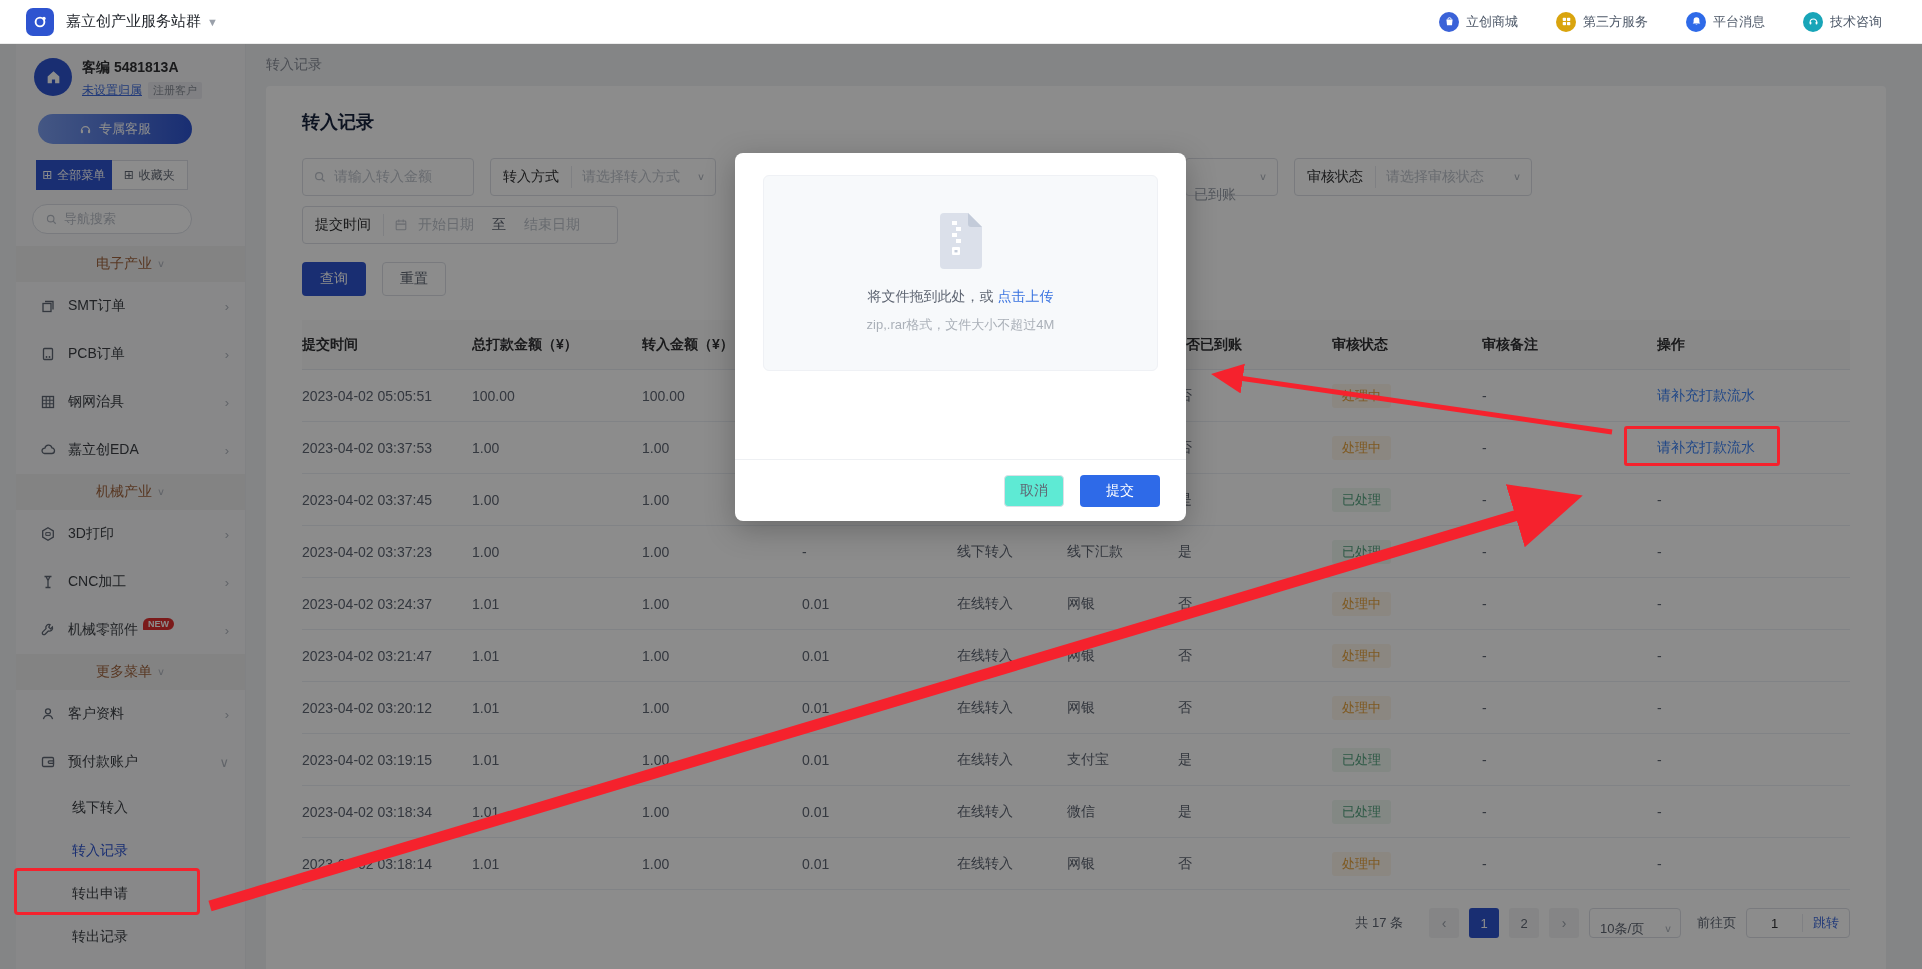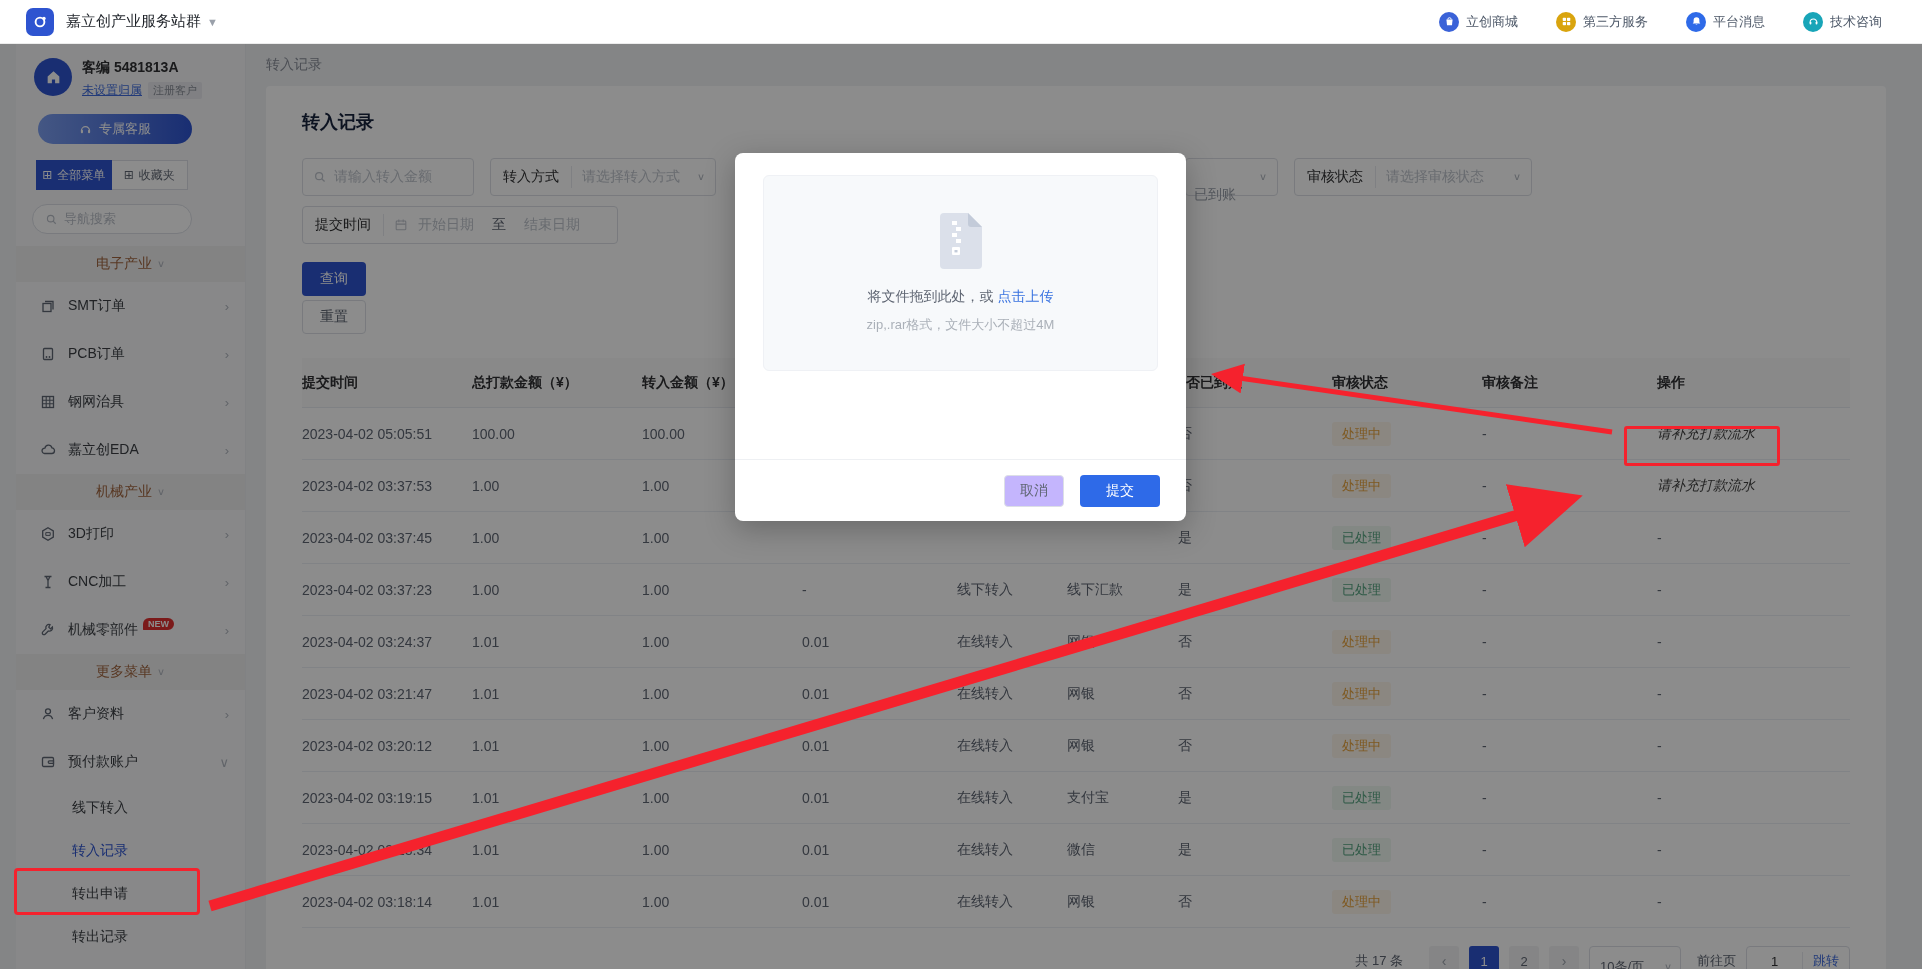--- a/index.html
+++ b/index.html
@@ -57,36 +57,36 @@
   .page-title { font-size:18px; font-weight:bold; color:#17233d; }
   .f-row { display:flex; margin-top:24px; height:38px; position:relative; }
   .f-input { width:172px; height:38px; border:1px solid #dcdfe6; border-radius:4px; display:flex;
     align-items:center; padding-left:10px; gap:7px; color:#bfc4cc; background:#fff; }
   .f-group { height:38px; border:1px solid #dcdfe6; border-radius:4px; display:flex; align-items:center;
     background:#fff; }
   .f-label { padding:0 12px; color:#303133; white-space:nowrap; }
   .f-div { width:1px; height:22px; background:#e8eaee; }
   .f-ph { padding:0 10px; color:#bfc4cc; white-space:nowrap; }
   .f-caret { margin:0 10px 0 auto; }
-  .btn-row { display:flex; gap:4px; margin-top:18px;flex-direction:column; }
+  .btn-row { display:flex; gap:16px; margin-top:18px; }
   .btn { height:34px; border-radius:4px; display:flex; align-items:center; justify-content:center;
     cursor:pointer; font-size:14px; }
   .btn-primary { width:64px; background:#2e54d0; color:#fff; }
   .btn-plain { width:64px; background:#fff; border:1px solid #dcdfe6; color:#5f6673; }
 
   
   #table { margin-top:24px; }
   .tr { display:flex; border-bottom:1px solid #ebeef5; align-items:center; }
   .tr.head { height:50px; background:#fafafa; font-weight:bold; color:#303133; border-bottom:1px solid #e8ebf0; }
   .tr.body { height:52px; color:#5f6673; }
   .td { padding-right:8px; overflow:hidden; white-space:nowrap; }
   .tag { display:inline-block; font-size:13px; padding:3px 10px; border-radius:3px; }
   .tag.warn { color:#e6a23c; background:#fdf6ec; }
   .tag.ok { color:#55a37f; background:#eef7f1; }
-  .tlink { color:#404040; cursor:pointer;font-style:italic; }
+  .tlink { color:#3b82f6; cursor:pointer; }
 
   
   #pager { display:flex; align-items:center; justify-content:flex-end; gap:10px; margin-top:18px;
     color:#5f6673; font-size:13px; }
   .pg-total { margin-right:16px; }
   .pg-btn { width:30px; height:30px; border-radius:3px; background:#f2f3f5; color:#9aa0aa;
     display:flex; align-items:center; justify-content:center; cursor:pointer; font-size:14px; }
   .pg-num { width:30px; height:30px; border-radius:3px; background:#f2f3f5; color:#5f6673;
     display:flex; align-items:center; justify-content:center; cursor:pointer; }
   .pg-num.cur { background:#2e54d0; color:#fff; }
@@ -106,21 +106,21 @@
   .m-head { height:60px; display:flex; align-items:center; padding:0 28px; border-bottom:1px solid #eef0f3; }
   .m-title { font-size:16px; font-weight:bold; color:#17233d; }
   .m-close { margin-left:auto; color:#9aa0aa; font-size:20px; cursor:pointer; line-height:1; }
   .m-upload { margin:22px 28px 0; height:196px; background:#f7f9fb; border:1px solid #eff1f5;
     border-radius:6px; display:flex; flex-direction:column; align-items:center; justify-content:center; }
   .m-droptext { margin-top:18px; color:#5f6673; font-size:14px; }
   .m-droptext .up { color:#3a73e0; cursor:pointer; }
   .m-hint { margin-top:10px; color:#aab0b8; font-size:13px; }
   .m-foot { position:absolute; left:0; bottom:0; width:100%; height:62px; border-top:1px solid #eef0f3;
     display:flex; align-items:center; justify-content:flex-end; gap:16px; padding-right:26px; }
-  .m-cancel { width:60px; height:32px; border:1px solid #dcdfe6; border-radius:4px; background:#c4b5fd;
+  .m-cancel { width:60px; height:32px; border:1px solid #dcdfe6; border-radius:4px; background:#5eead4;
     color:#5f6673; display:flex; align-items:center; justify-content:center; cursor:pointer; }
   .m-submit { width:80px; height:32px; border-radius:4px; background:#2e6ae8; color:#fff;
     display:flex; align-items:center; justify-content:center; cursor:pointer; }
 
   
   #anno-svg { position:absolute; left:0; top:0; z-index:60; pointer-events:none; }
   .red-box { position:absolute; border:3px solid #f5222d; z-index:60; pointer-events:none; }
 </style>
 </head>
 <body>

